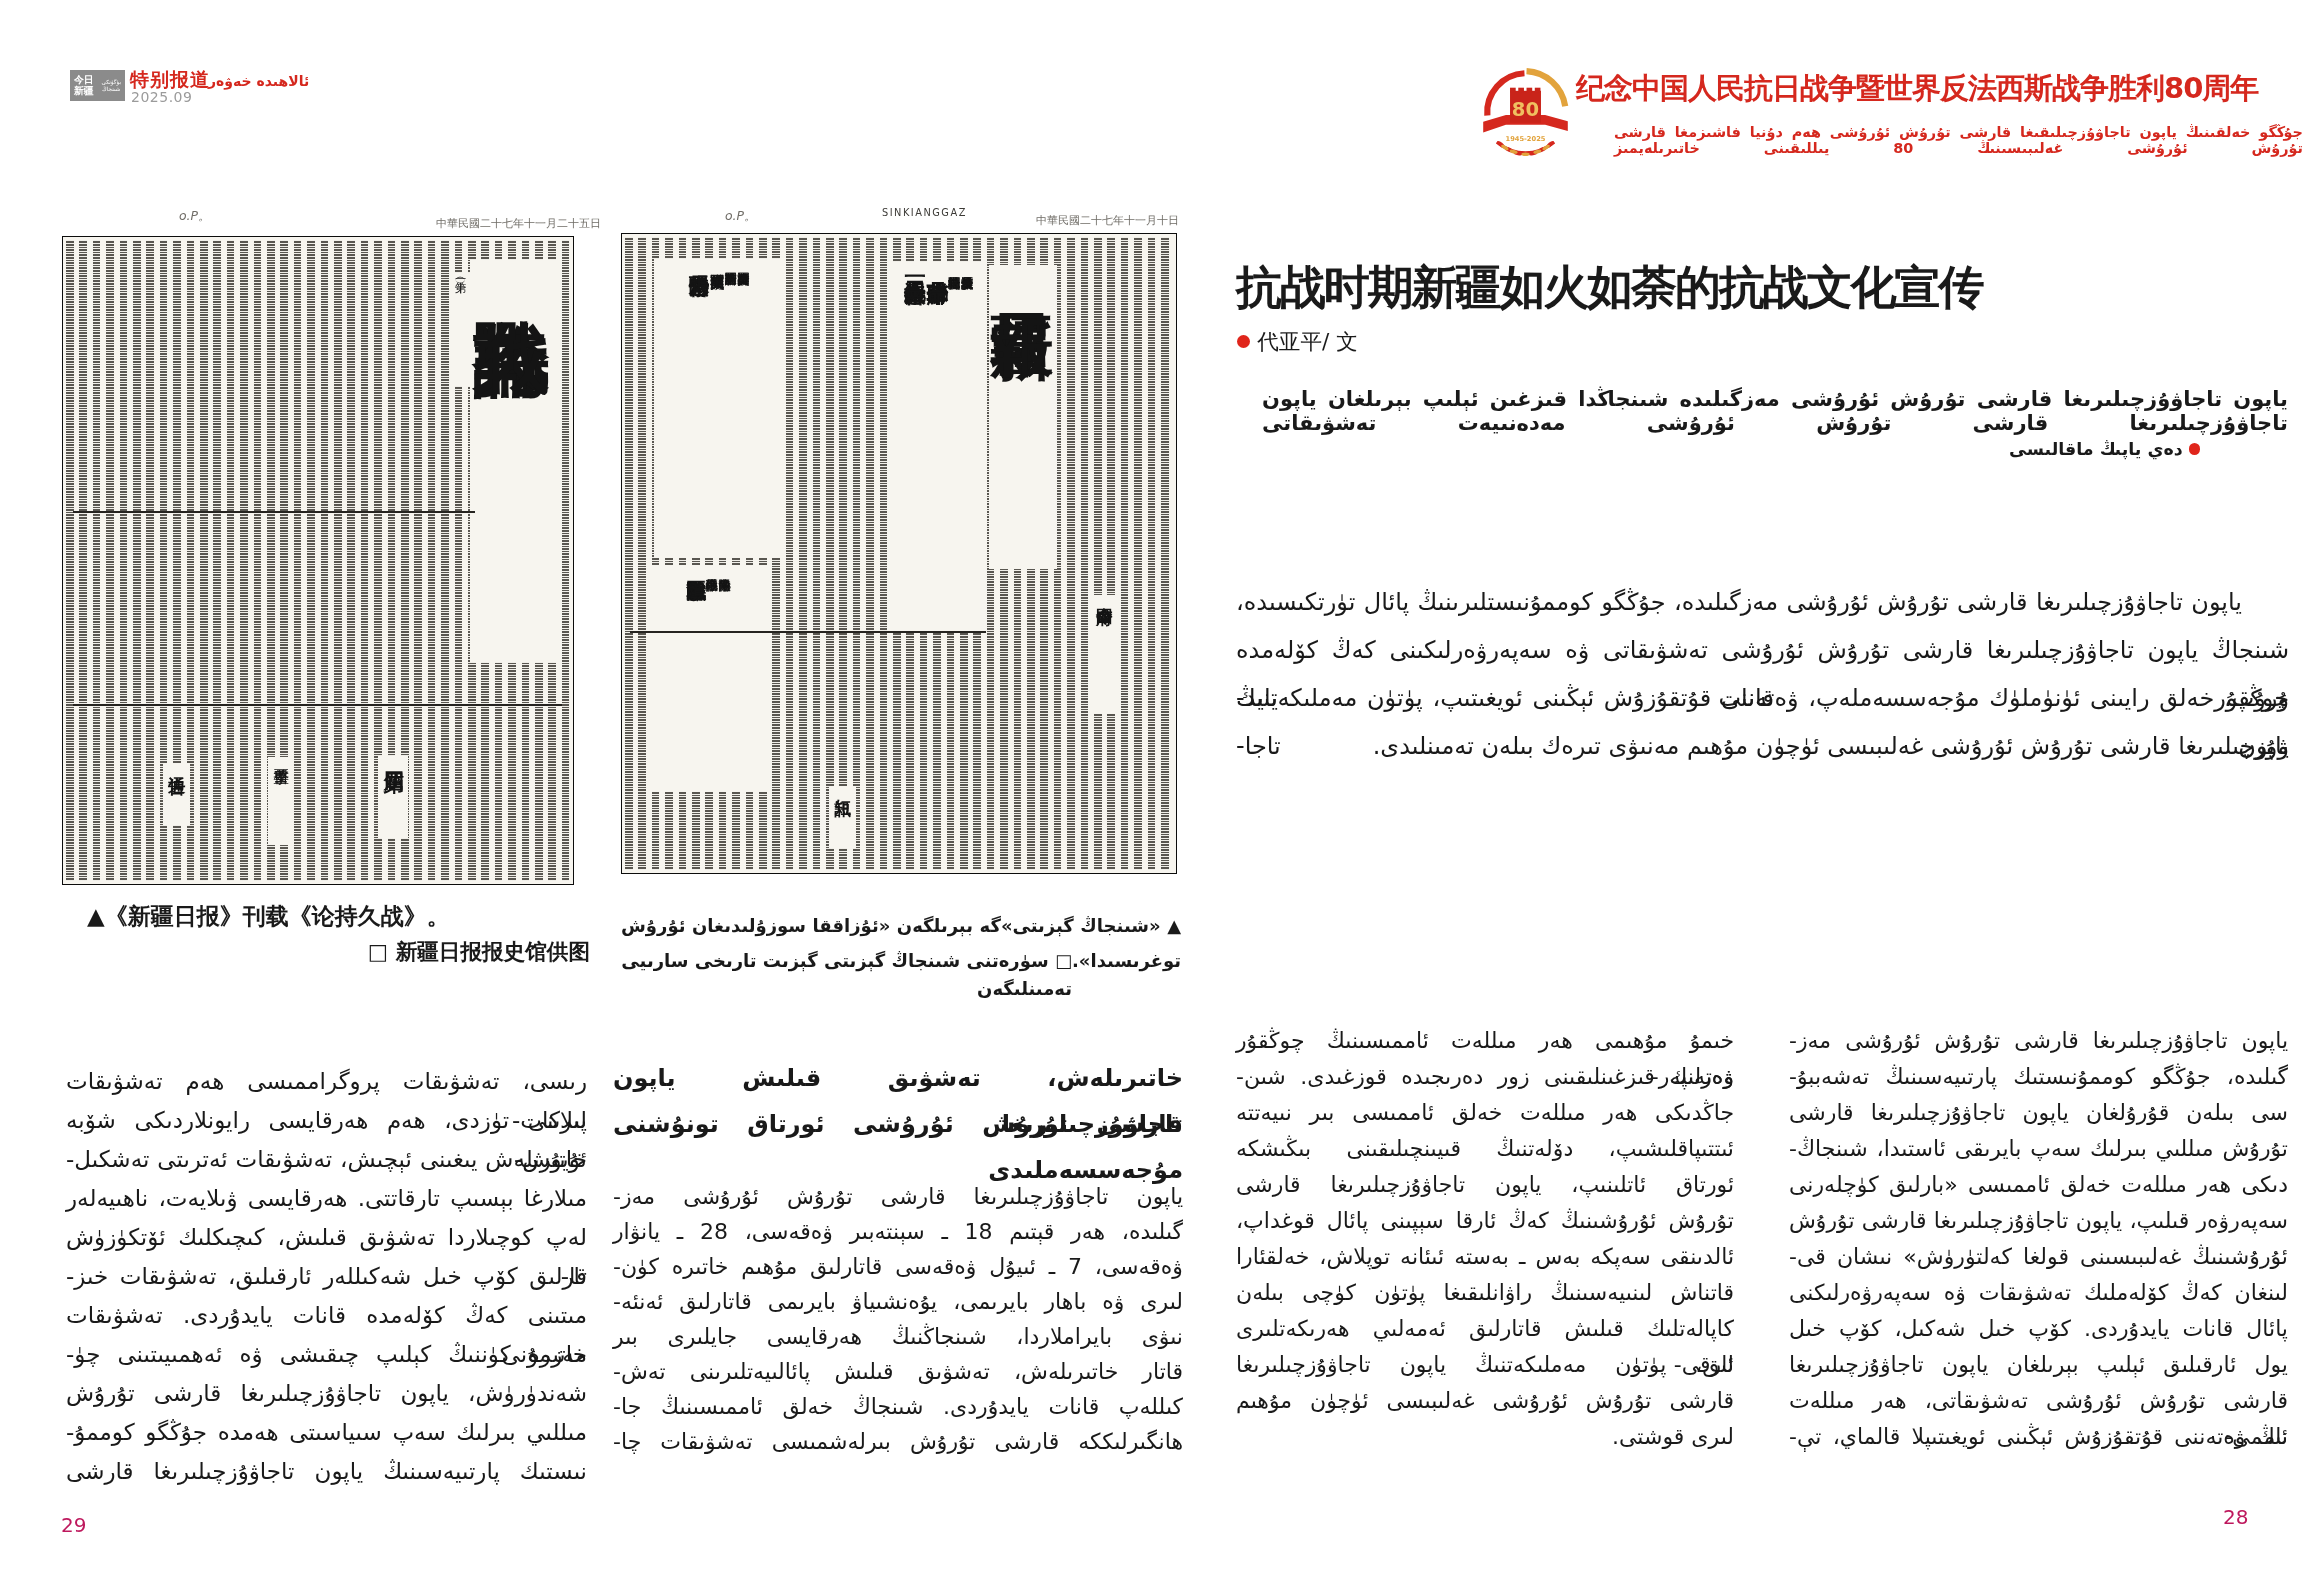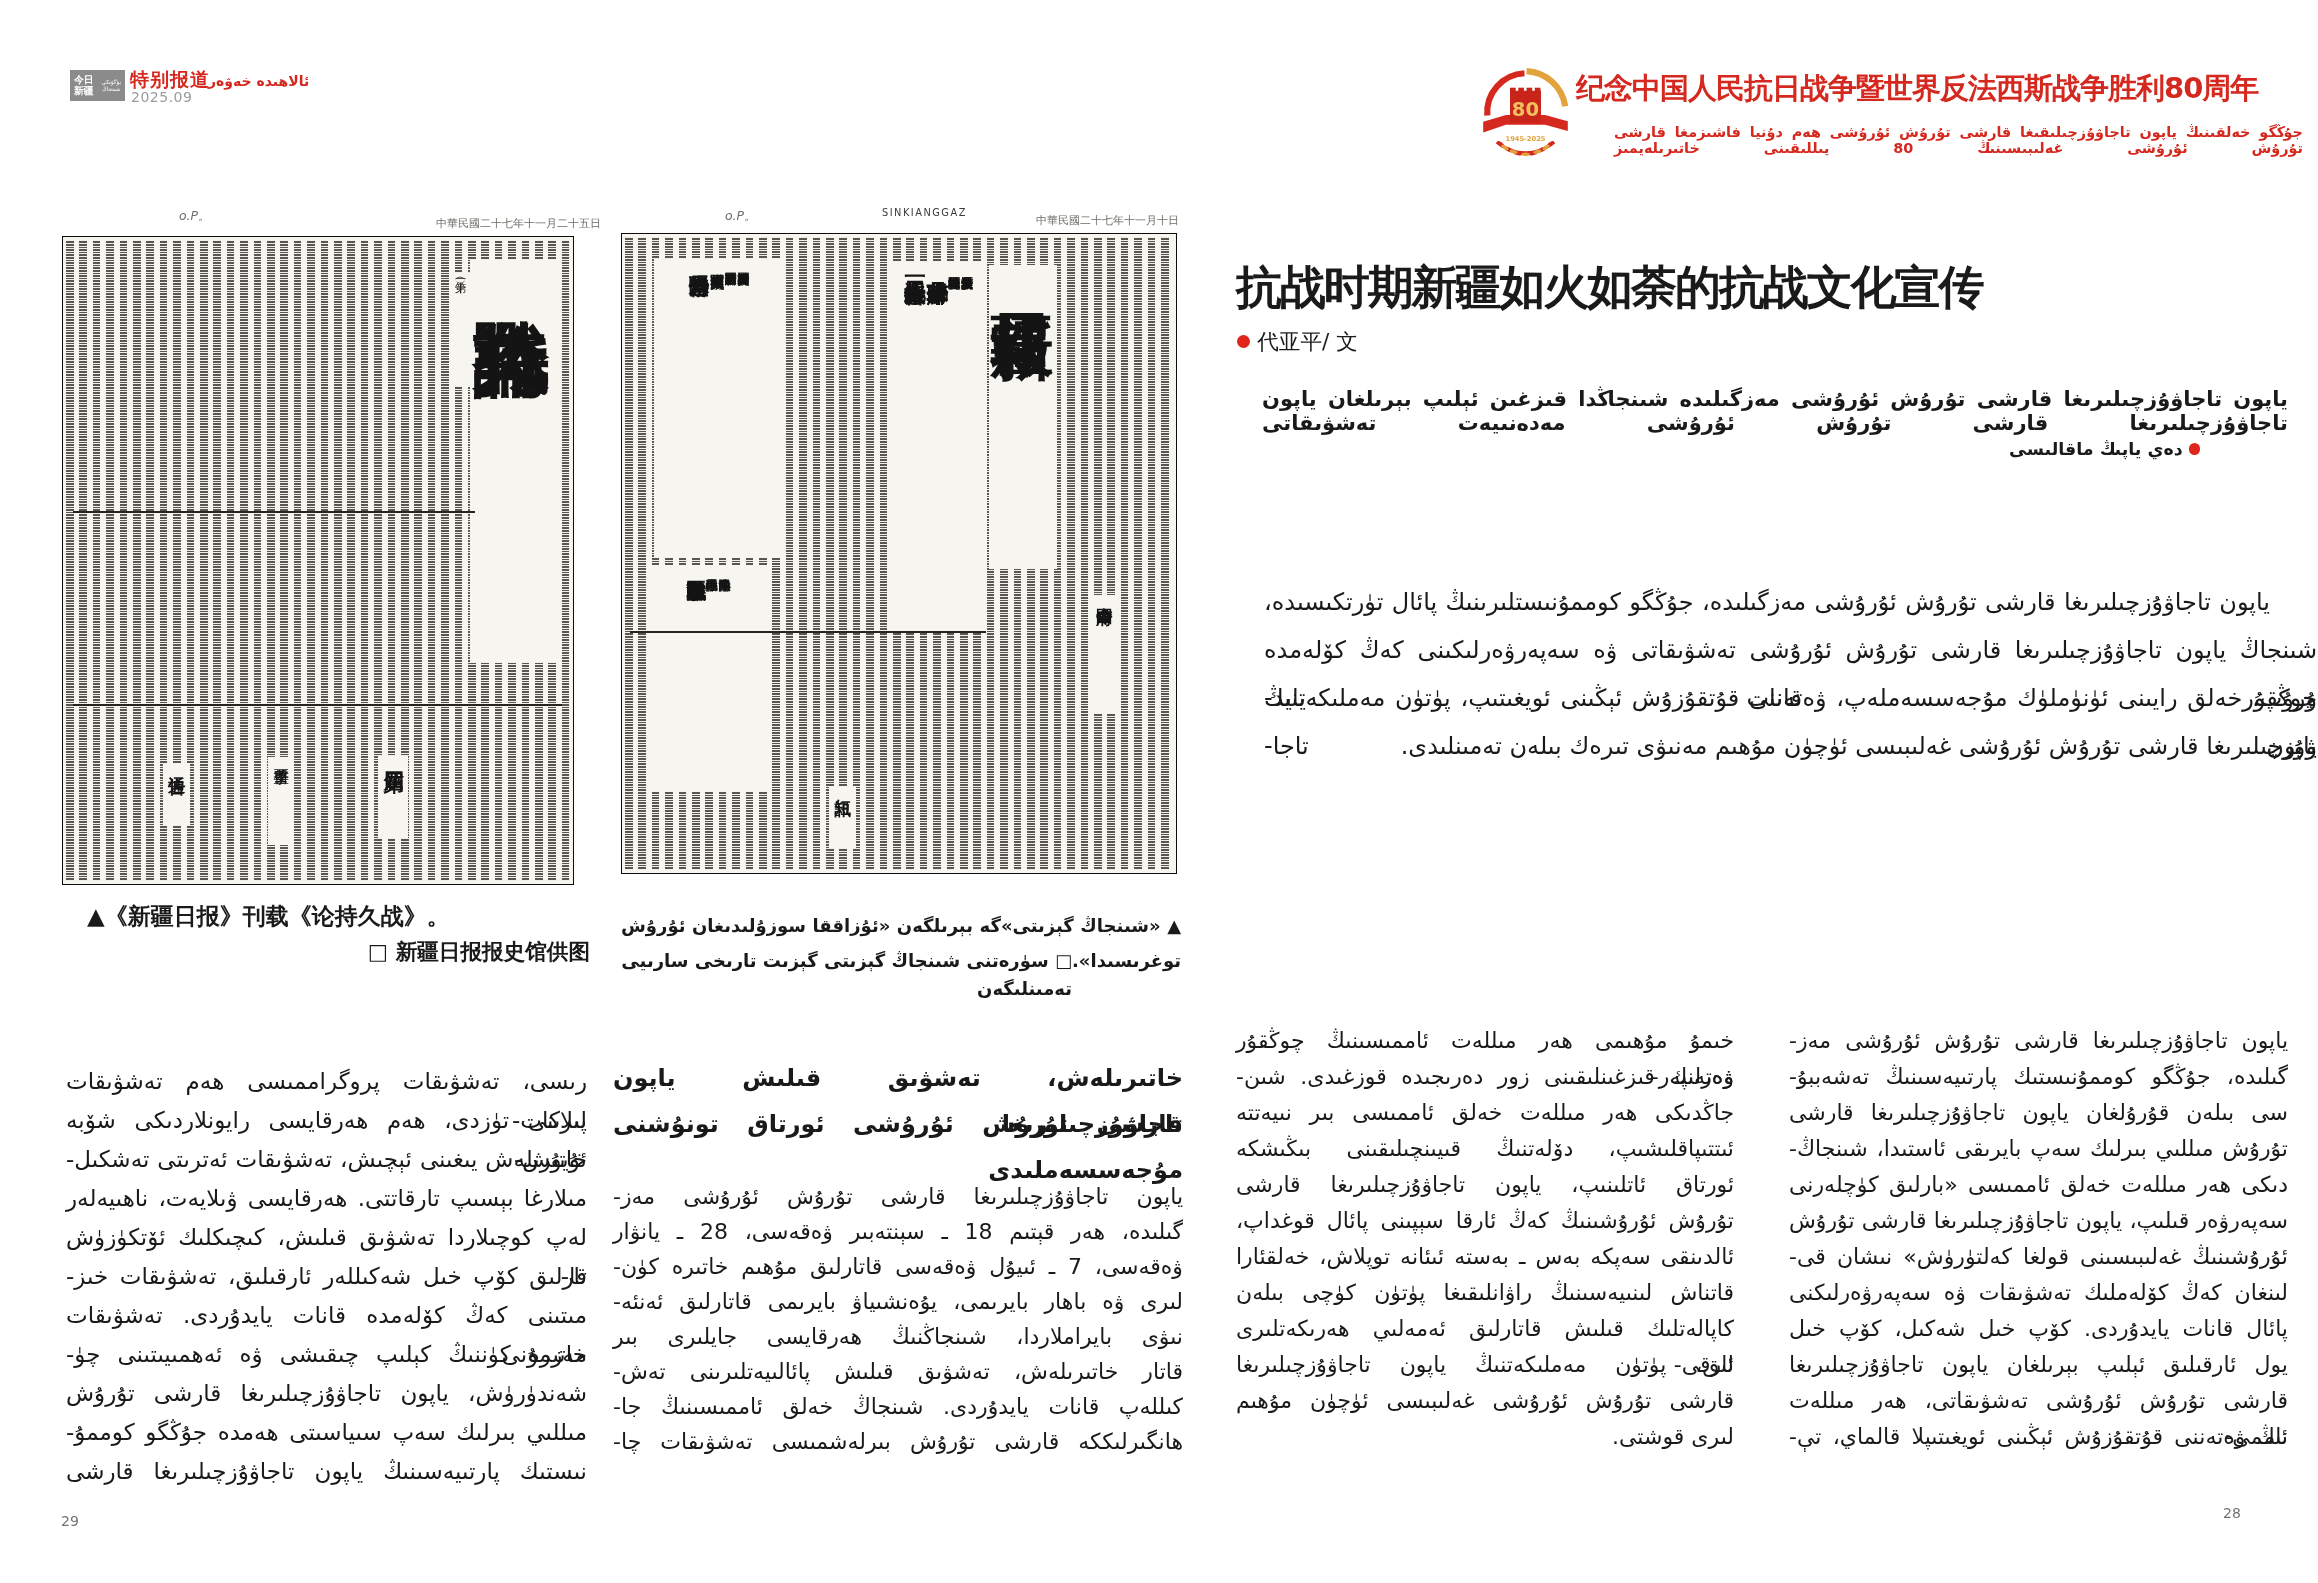--- a/index.html
+++ b/index.html
@@ -37,34 +37,34 @@
   #cap1{left:87px;top:901px;width:503px;font-size:23px;font-weight:bold;line-height:30px;}
   #cap1 .l2{text-align:right;font-size:21.6px;margin-top:6.2px;}
   #cap2{left:621px;top:912px;width:560px;direction:rtl;font-size:18px;font-weight:bold;line-height:28px;}
   #cap2 .l1{text-align:justify;text-align-last:justify;}
   #cap2 .l2{display:flex;justify-content:space-between;margin-top:7.2px;}
   
   #article-title{left:1236px;top:257px;width:1056px;font-size:46px;font-weight:bold;letter-spacing:-2.1px;white-space:nowrap;}
   #byline-cn{left:1237px;top:327px;font-size:21.6px;}
   #subtitle-ug{left:1262px;top:387px;width:1026px;font-size:21px;font-weight:bold;direction:rtl;text-align:justify;text-align-last:justify;}
   #byline-ug{left:2009px;top:438px;width:278px;font-size:17.5px;font-weight:bold;direction:rtl;text-align:left;}
-  #lead{left:1236px;top:578px;width:1053px;font-size:24px;direction:rtl;margin-left:28px;}
+  #lead{left:1236px;top:578px;width:1053px;font-size:24px;direction:rtl;}
   #lead div{height:48px;line-height:48px;}
   .ugcol{position:absolute;direction:rtl;}
   #p28colL{left:1236px;top:1023px;width:498px;font-size:22px;}
   #p28colR{left:1789px;top:1023px;width:499px;font-size:22px;}
   #p28colL div,#p28colR div{height:36px;line-height:36px;}
   #p29col1{left:66px;top:1062px;width:521px;font-size:23px;}
   #p29col1 div{height:39px;line-height:39px;}
   #p29col2{left:613px;top:1055px;width:570px;}
   #p29head{font-size:24px;font-weight:bold;}
   #p29head div{height:46px;line-height:46px;}
   #p29body{font-size:22px;margin-top:32px;}
   #p29body div{height:35px;line-height:35px;}
-  .pagenum{position:absolute;font-size:14px;color:#737373;}
+  .pagenum{position:absolute;font-size:20px;color:#be185d;}
 </style>
 </head>
 <body>
 
 <div id="canvas">
 
   <div class="abs" id="logo-box">
     <div class="cnpart">
       <div>今日</div>
       <div>新疆</div>

